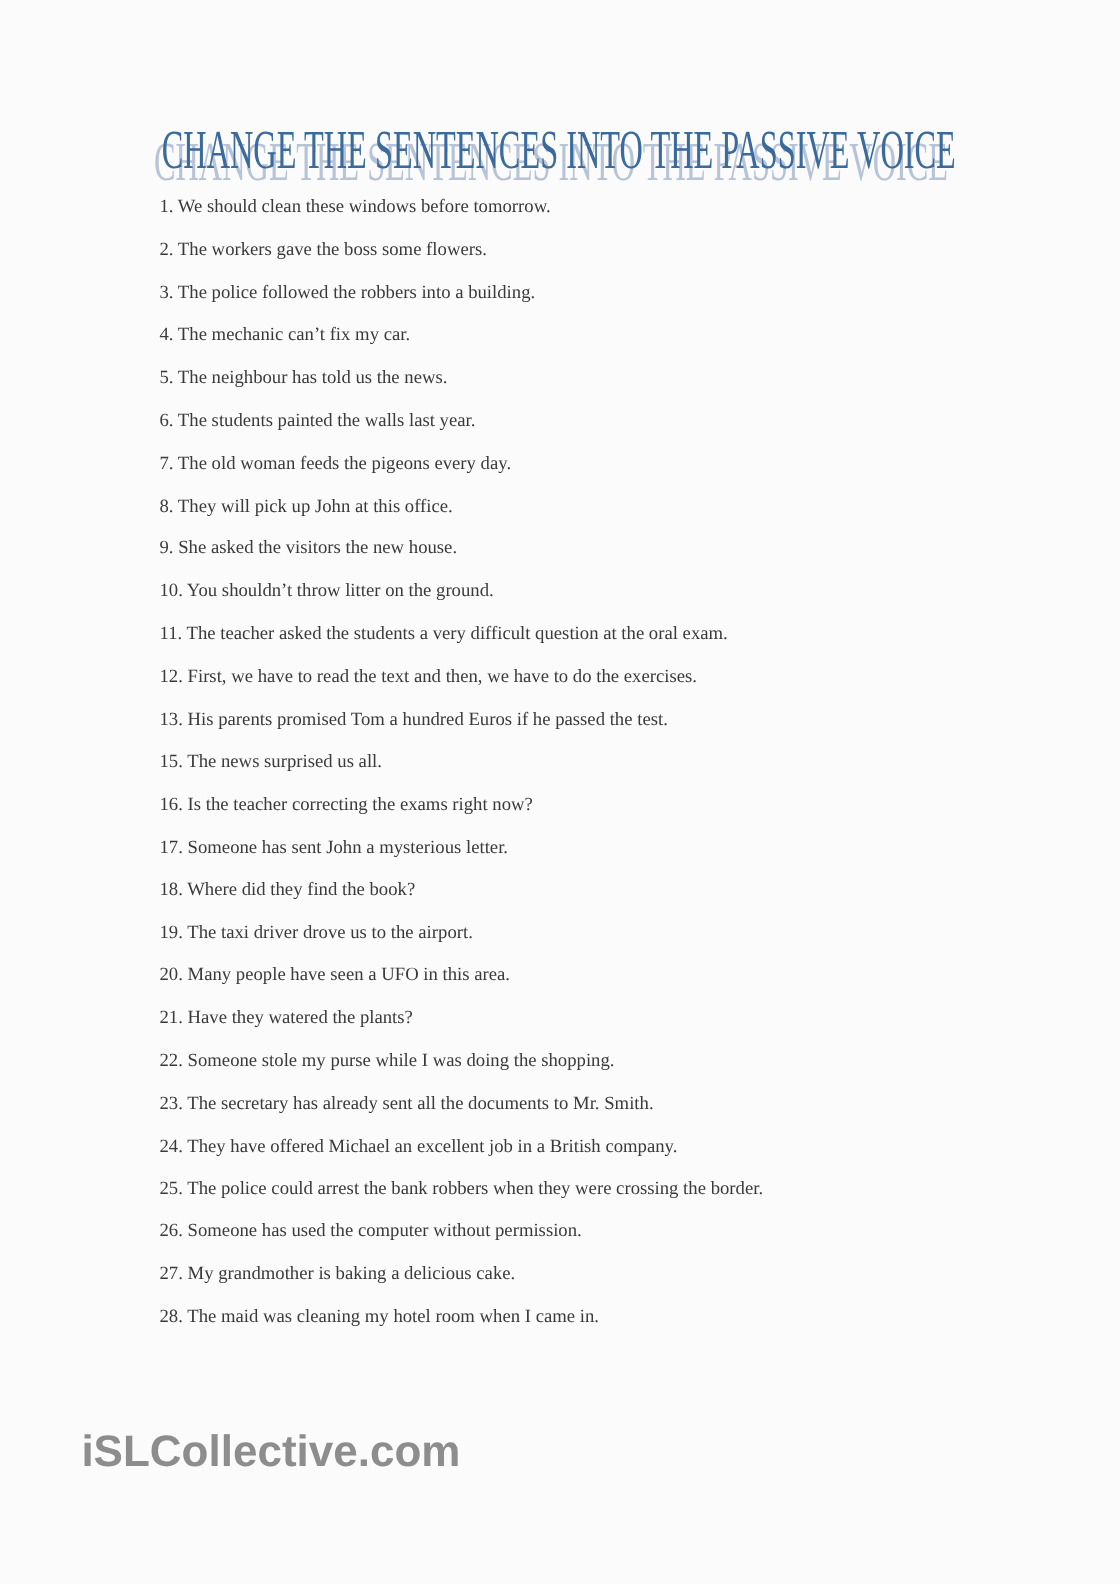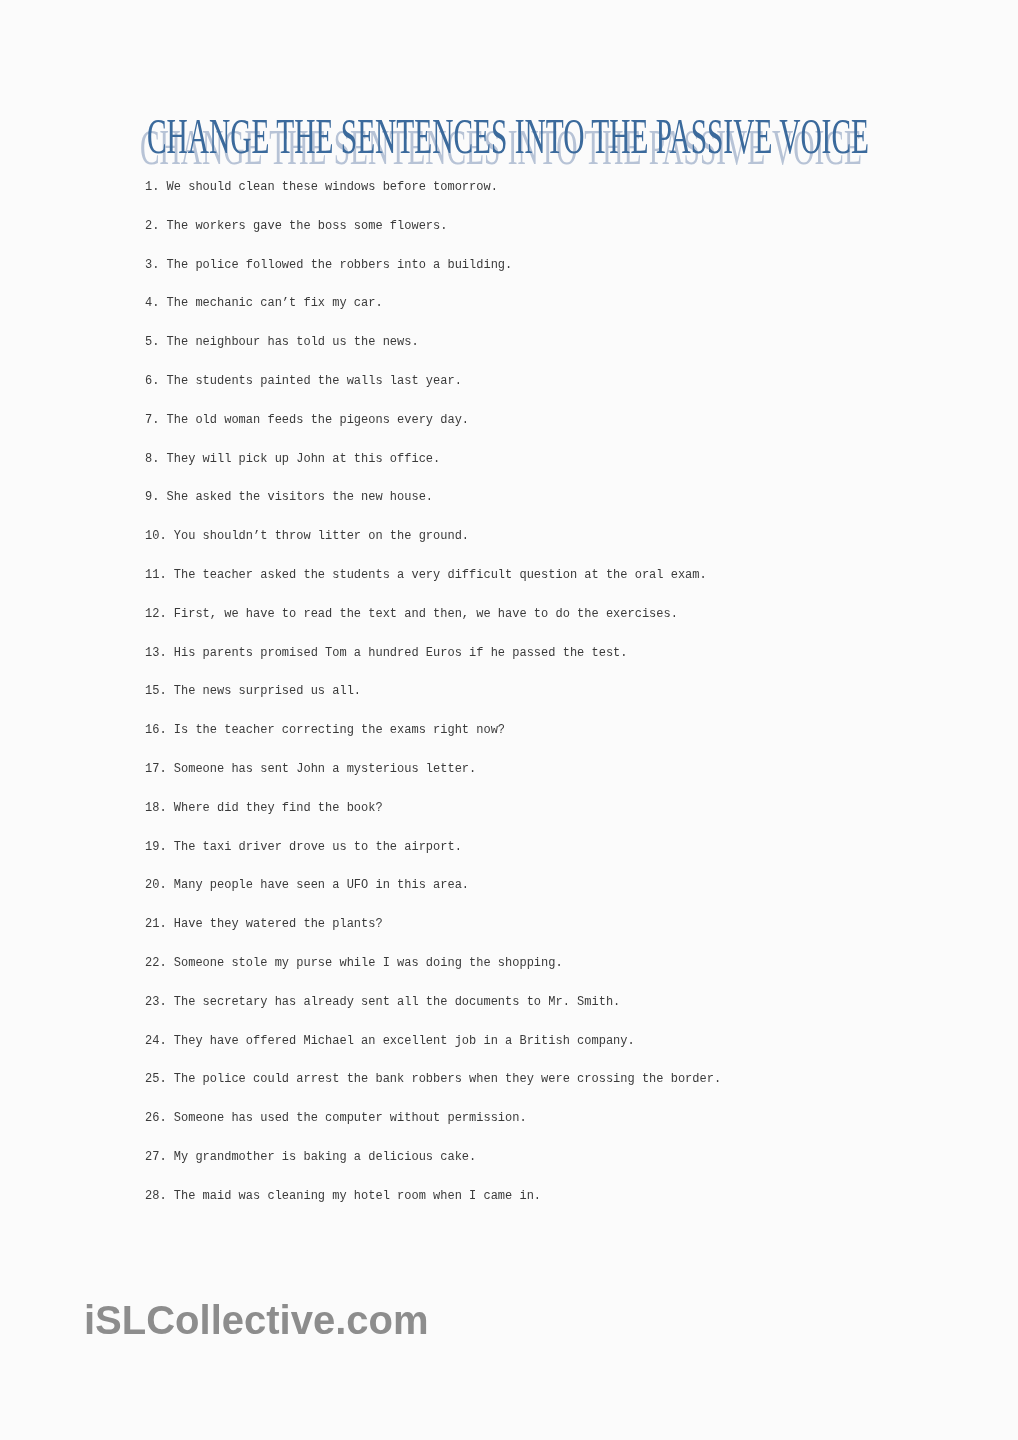--- a/index.html
+++ b/index.html
@@ -30,33 +30,33 @@
     transform: scaleX(0.588);
     transform-origin: 0 0;
     letter-spacing: 0;
     z-index: 2;
   }
   .sentence-list {
     position: absolute;
     left: 145px;
     top: 178px;
     width: 728px;
-    font-family: Liberation Mono, monospace;
-    font-size: 12px;
+    font-family: Liberation Serif, serif;
+    font-size: 17px;
     line-height: 19.4px;
     text-align: justify;
     z-index: 1;
   }
   .sentence {
     margin: 0 0 19.4px 0;
     padding: 0;
   }
   .watermark {
     position: absolute;
-    left: 84px;
+    left: 74px;
     top: 1300px;
     font-family: "Liberation Sans", sans-serif;
     font-weight: bold;
     font-size: 40px;
     line-height: 1;
     letter-spacing: 0;
     white-space: nowrap;
     z-index: 0;
   }
 </style>

